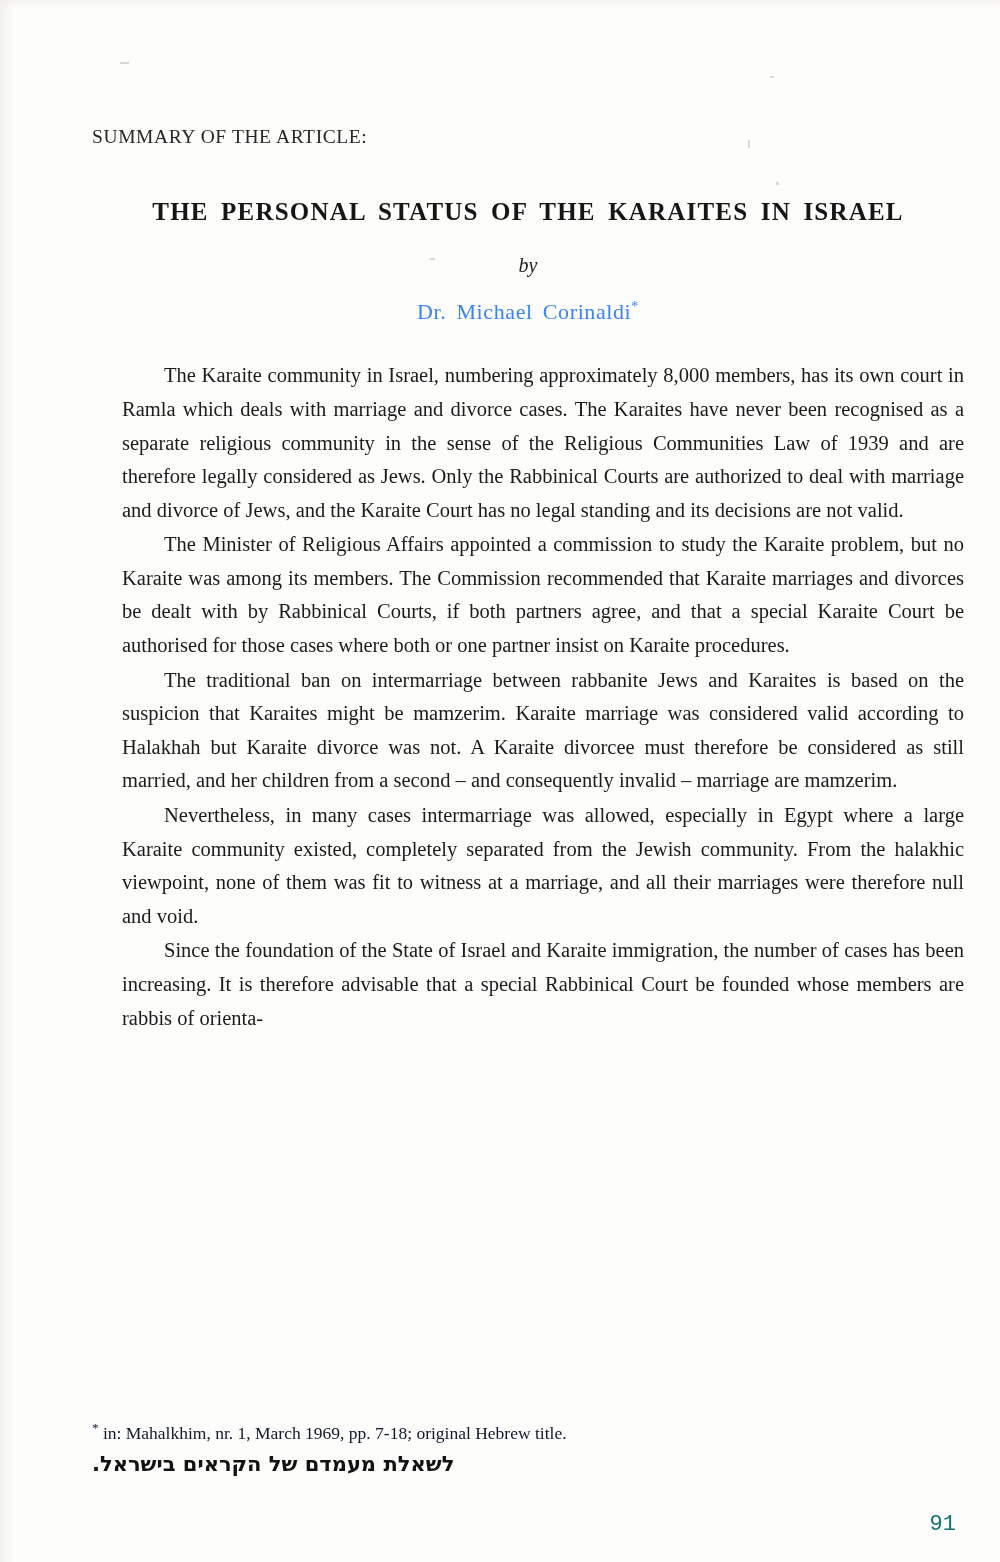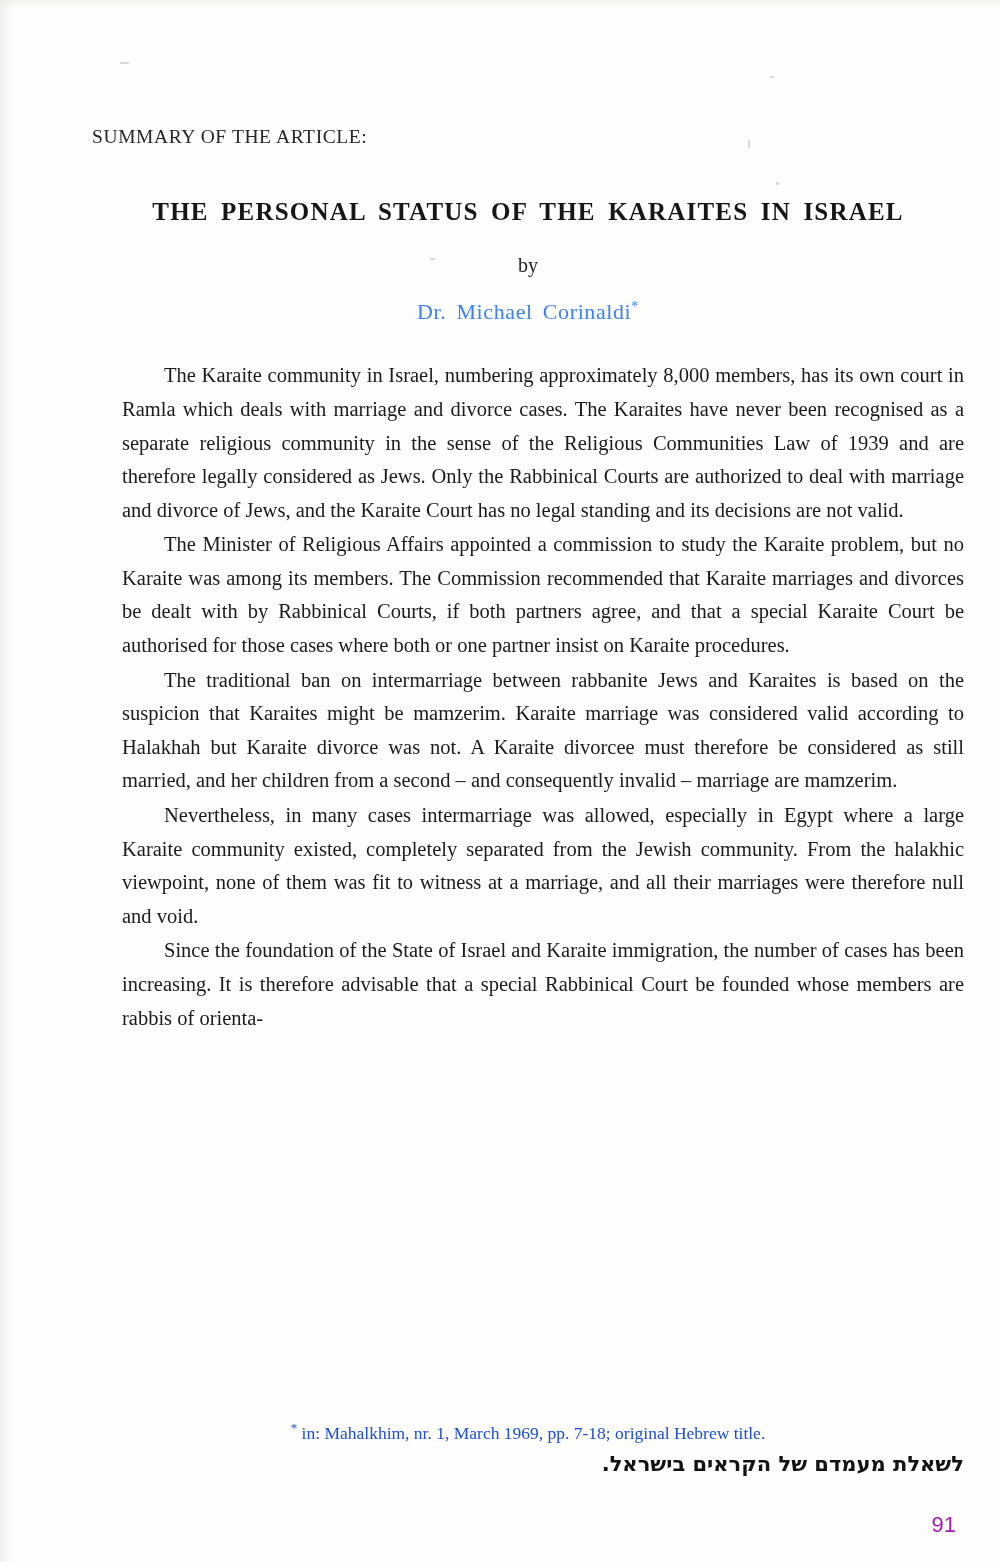--- a/index.html
+++ b/index.html
@@ -58,20 +58,21 @@
     text-align: center;
     font-size: 25px;
     letter-spacing: 1.2px;
     word-spacing: 5px;
     color: #161616;
   }
   .by-line {
     margin-top: 28px;
     text-align: center;
     font-size: 20px;
+    font-style: italic;
     color: #1d1d1d;
   }
   .author {
     margin-top: 22px;
     text-align: center;
     font-size: 22px;
     letter-spacing: 0.6px;
     word-spacing: 4px;
     color: #3b82f6;
   }
@@ -91,47 +92,46 @@
     text-justify: inter-word;
     text-indent: 42px;
     color: #1b1b1b;
     hyphens: manual;
   }
   .footnote {
     position: absolute;
     left: 92px;
     top: 1420px;
     width: 872px;
-    text-align: center;
     font-size: 17.5px;
-    color: #1d4ed8;
+    color: #0f172a;
   }
   .footnote sup {
     font-size: 13px;
     vertical-align: super;
   }
   .hebrew-title {
     position: absolute;
     left: 92px;
     top: 1452px;
     width: 872px;
-    text-align: right;
+    text-align: left;
     direction: rtl;
     font-size: 21px;
     font-weight: bold;
     font-family: "DejaVu Sans", sans-serif;
     color: #121212;
   }
   .page-number {
     position: absolute;
     right: 44px;
     top: 1512px;
     font-size: 22px;
-    color: #a21caf;
-    font-family: Liberation Sans, sans-serif;
+    color: #0f766e;
+    font-family: Liberation Mono, monospace;
   }
 </style>
 </head>
 <body>
 
 <div class="page">
   <div class="scan-edge-left"></div>
   <div class="scan-edge-top"></div>
 
   <div class="speck" style="left:120px; top:62px; width:9px; height:2px;"></div>

